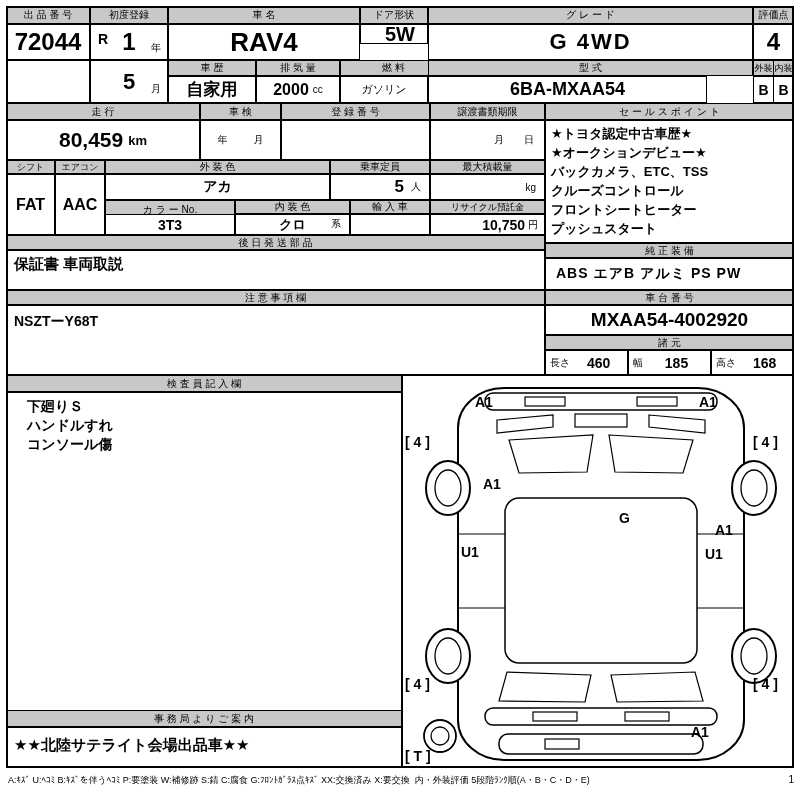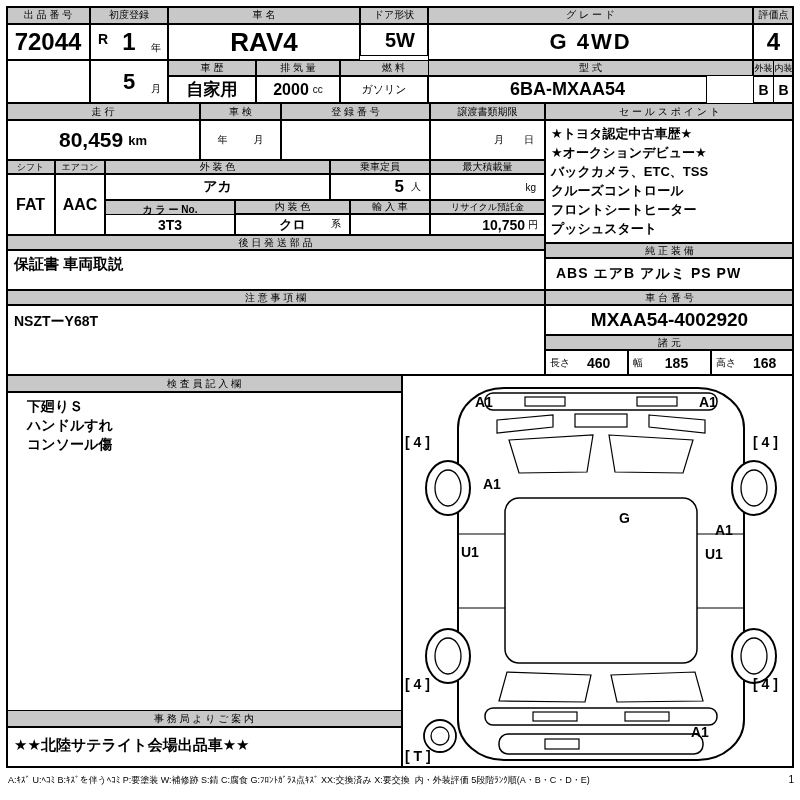--- a/index.html
+++ b/index.html
@@ -42,21 +42,21 @@
     <span style="position:absolute;right:6px;bottom:4px;font-size:10px;">年</span>
   </div>
   <div class="cell val" style="left:90px;top:60px;width:78px;height:43px;">
     <span style="font-size:22px;font-weight:bold;">5</span>
     <span style="position:absolute;right:6px;bottom:6px;font-size:10px;">月</span>
   </div>
 
   <div class="cell val b" style="left:168px;top:24px;width:192px;height:36px;font-size:26px;justify-content:center;">
       <span>RAV4</span>
     </div>
-  <div class="cell val b" style="left:360px;top:24px;width:68px;height:32px;font-size:20px;padding-left:12px;">
+  <div class="cell val b" style="left:360px;top:24px;width:68px;height:20px;font-size:20px;padding-left:12px;">
       <span>5W</span>
     </div>
   <div class="cell val b" style="left:428px;top:24px;width:325px;height:36px;font-size:22px;letter-spacing:2px;">
       <span>G 4WD</span>
     </div>
   <div class="cell val b" style="left:753px;top:24px;width:41px;height:36px;font-size:24px;">
       <span>4</span>
     </div>
 
   <div class="cell hdr" style="left:168px;top:60px;width:88px;height:16px;"><span>車 歴</span></div>
@@ -132,21 +132,21 @@
   <div class="cell val" style="left:330px;top:174px;width:100px;height:26px;justify-content:flex-end;padding-right:8px;">
     <span style="font-size:17px;font-weight:bold;">5</span>
     <span style="font-size:10px;margin-left:7px;">人</span>
   </div>
 
   <div class="cell hdr" style="left:430px;top:160px;width:115px;height:14px;"><span>最大積載量</span></div>
   <div class="cell val" style="left:430px;top:174px;width:115px;height:26px;justify-content:flex-end;padding-right:8px;font-size:10px;">
       <span>kg</span>
     </div>
 
-  <div class="cell hdr" style="left:105px;top:200px;width:130px;height:20px;font-weight:bold;"><span>カ ラ ー No.</span></div>
+  <div class="cell hdr" style="left:105px;top:200px;width:130px;height:20px;"><span>カ ラ ー No.</span></div>
   <div class="cell val b" style="left:105px;top:214px;width:130px;height:21px;font-size:14px;">
       <span>3T3</span>
     </div>
 
   <div class="cell hdr" style="left:235px;top:200px;width:115px;height:14px;"><span>内 装 色</span></div>
   <div class="cell val" style="left:235px;top:214px;width:115px;height:21px;">
     <span style="font-size:13px;font-weight:bold;">クロ</span>
     <span style="position:absolute;right:8px;bottom:3px;font-size:10px;">系</span>
   </div>
 

